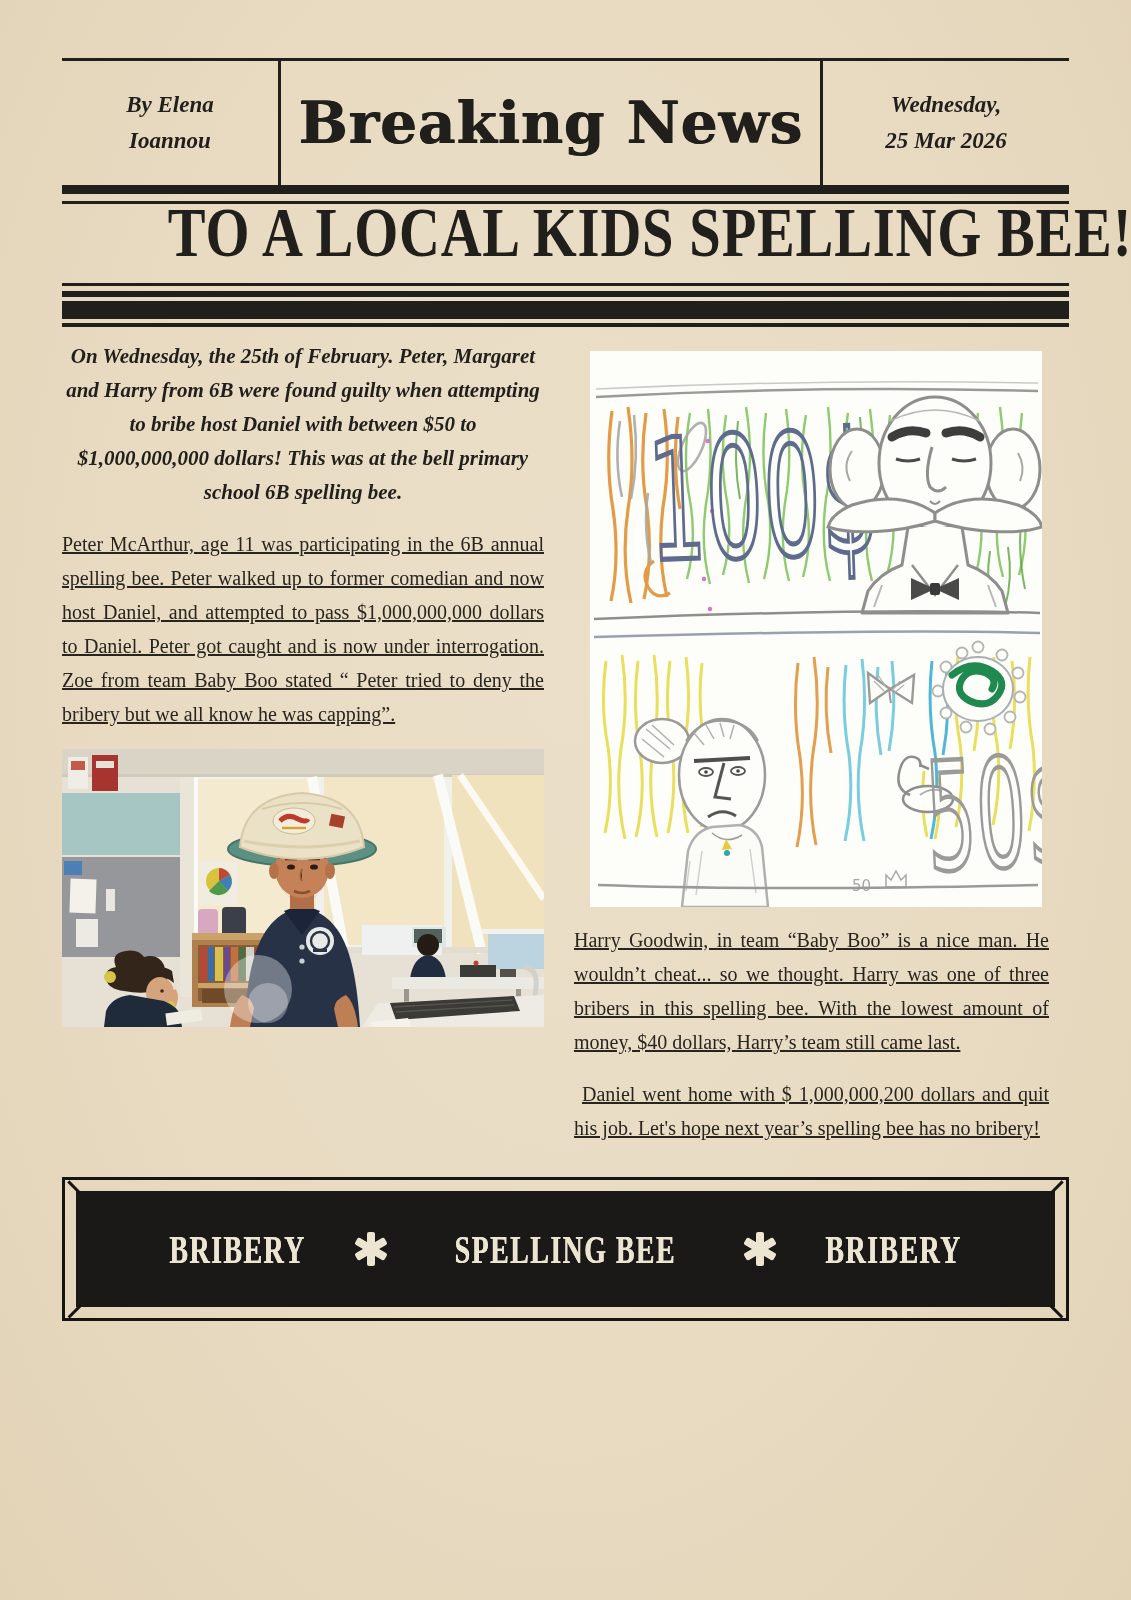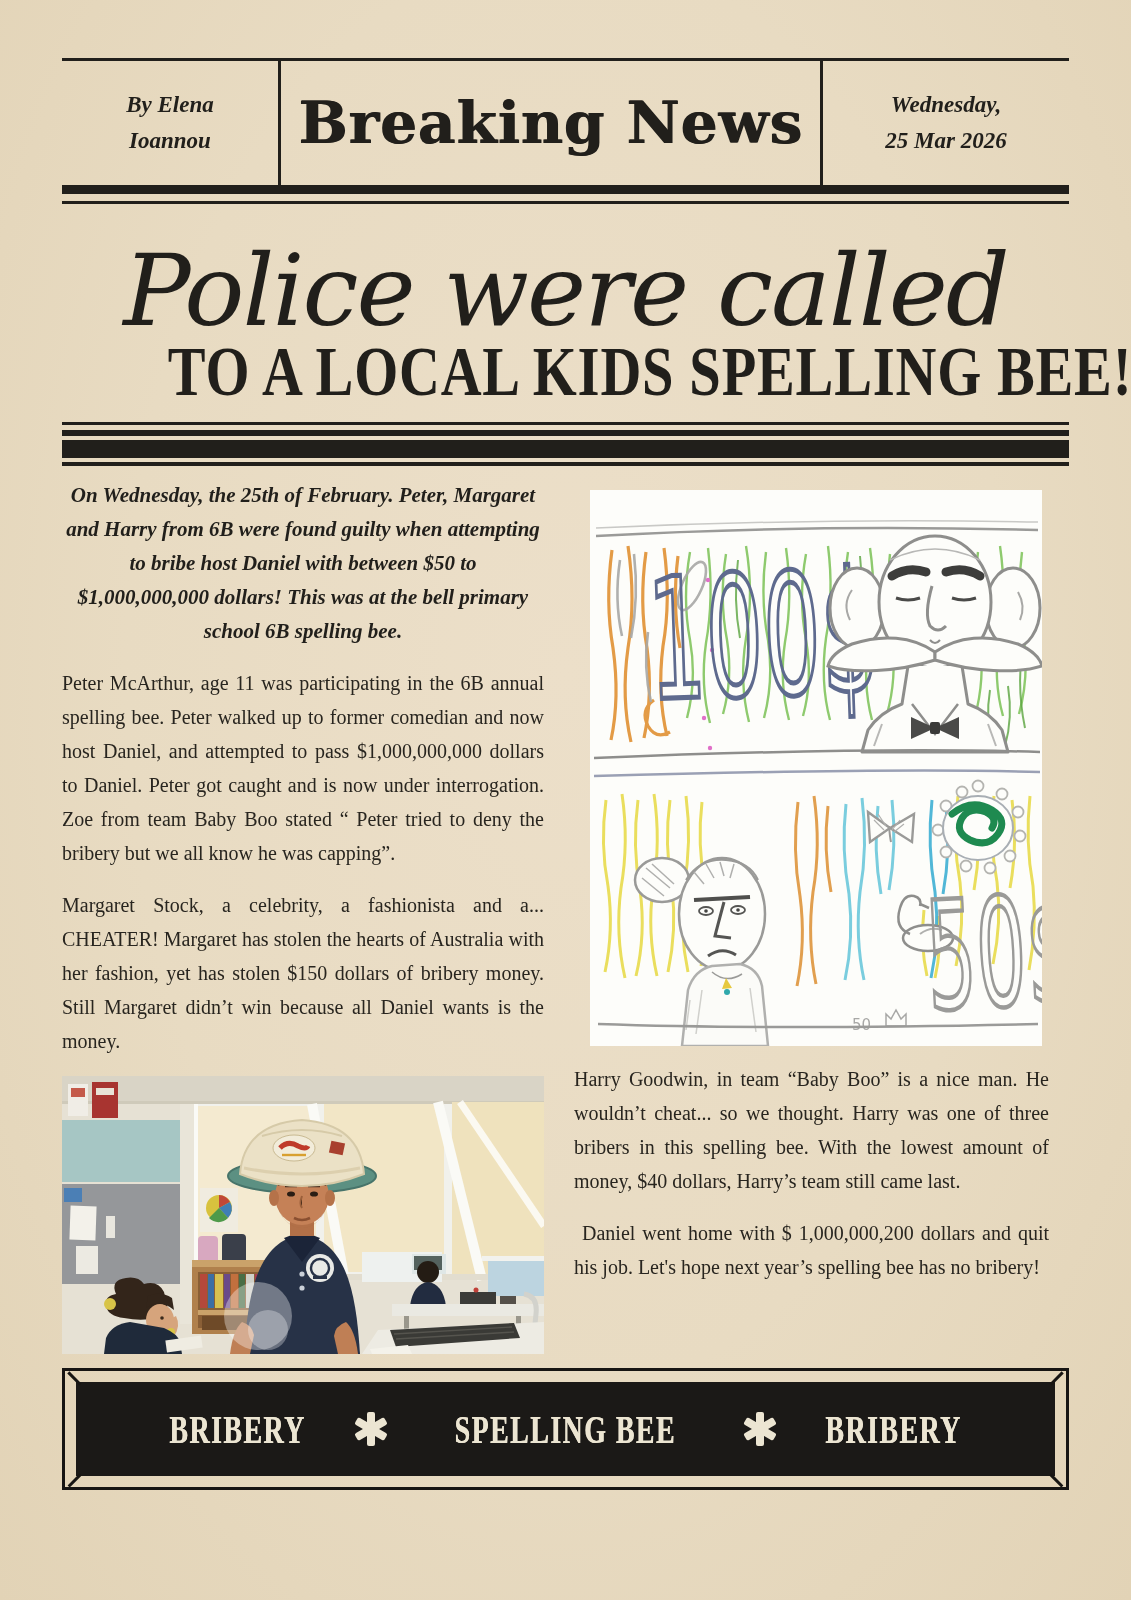--- a/index.html
+++ b/index.html
@@ -29,28 +29,28 @@
   .rule-a { height:3px;  background:#211f1b; margin-top:10px; }
   .rule-b { height:6px;  background:#211f1b; margin-top:5px;  }
   .rule-c { height:18px; background:#211f1b; margin-top:4px;  }
   .rule-d { height:4px;  background:#211f1b; margin-top:4px;  }
   
   .columns { display:flex; gap:30px; margin-top:12px; }
   .col-left  { width:482px; }
   .col-right { width:475px; }
   .lead { font-weight:700; font-style:italic; font-size:21px; line-height:34px;
     text-align:center; margin-bottom:18px; }
-  .body-par { font-size:20px; line-height:34px; text-align:justify; margin-bottom:18px; color:#28251f; }
+  .body-par { font-size:20px; line-height:34px; text-align:justify; margin-bottom:18px; color:#28251f;text-decoration:underline; }
   .indent { text-indent:8px; }
   .photo-wrap { margin-top:2px; width:482px; height:278px; }
   .drawing-wrap { margin-top:12px; margin-left:16px; width:452px; height:556px; margin-bottom:16px; }
   svg { display:block; }
   
   .banner-frame { position:relative; margin-top:14px; border:3px solid #171513; padding:11px; }
-  .banner-inner { background:#1b1917; height:94px; display:flex; align-items:center;
+  .banner-inner { background:#1b1917; height:116px; display:flex; align-items:center;
     justify-content:space-between; padding:0 64px; }
   .banner-word { font-family:"Liberation Serif", serif; font-weight:700; font-size:40px;
     letter-spacing:2px; color:#ece5d2; transform:scaleX(0.70); transform-origin:50% 50%;
     white-space:nowrap; text-shadow:0.5px 0 0 currentColor; }
   .star { position:relative; width:8px; height:34px; background:#ece5d2; border-radius:2px; }
   .star::before, .star::after { content:""; position:absolute; left:0; top:0;
     width:8px; height:34px; background:#ece5d2; border-radius:2px; }
   .star::before { transform:rotate(60deg); }
   .star::after  { transform:rotate(-60deg); }
   .bevel { position:absolute; width:17px; height:2.5px; background:#171513; }
@@ -77,35 +77,33 @@
     <div class="mast-col">
       <div class="dateline">
         <div>Wednesday,</div>
         <div>25 Mar 2026</div>
       </div>
     </div>
   </div>
   <div class="mast-bar"></div>
   <div class="mast-line"></div>
 
-  <div class="headline-script">Police were called</div>
   <div class="headline-sub">
     <span class="headline-sub-inner">TO A LOCAL KIDS SPELLING BEE!</span>
   </div>
   <div class="rule-a"></div>
   <div class="rule-b"></div>
   <div class="rule-c"></div>
   <div class="rule-d"></div>
 
   <div class="columns">
 
     <div class="col-left">
       <p class="lead">On Wednesday, the 25th of February. Peter, Margaret and Harry from 6B were found guilty when attempting to bribe host Daniel with between $50 to $1,000,000,000 dollars! This was at the bell primary school 6B spelling bee.</p>
       <p class="body-par">Peter McArthur, age 11 was participating in the 6B annual spelling bee. Peter walked up to former comedian and now host Daniel, and attempted to pass $1,000,000,000 dollars to Daniel. Peter got caught and is now under interrogation. Zoe from team Baby Boo stated “ Peter tried to deny the bribery but we all know he was capping”.</p>
-      <p class="body-par">Margaret Stock, a celebrity, a fashionista and a... CHEATER! Margaret has stolen the hearts of Australia with her fashion, yet has stolen $150 dollars of bribery money. Still Margaret didn’t win because all Daniel wants is the money.</p>
 
       <div class="photo-wrap">
         <svg width="482" height="278" viewBox="0 0 482 278">
           <rect width="482" height="278" fill="#e6e1d4"></rect>
           <rect width="482" height="26" fill="#d9d4c6"></rect>
           <rect y="25" width="482" height="3" fill="#cfcaba"></rect>
 
           <rect x="128" y="28" width="354" height="176" fill="#f1f1ec"></rect>
           <rect x="136" y="30" width="118" height="158" fill="#f4ead0"></rect>
           <rect x="262" y="28" width="120" height="168" fill="#f2e6c6"></rect>

